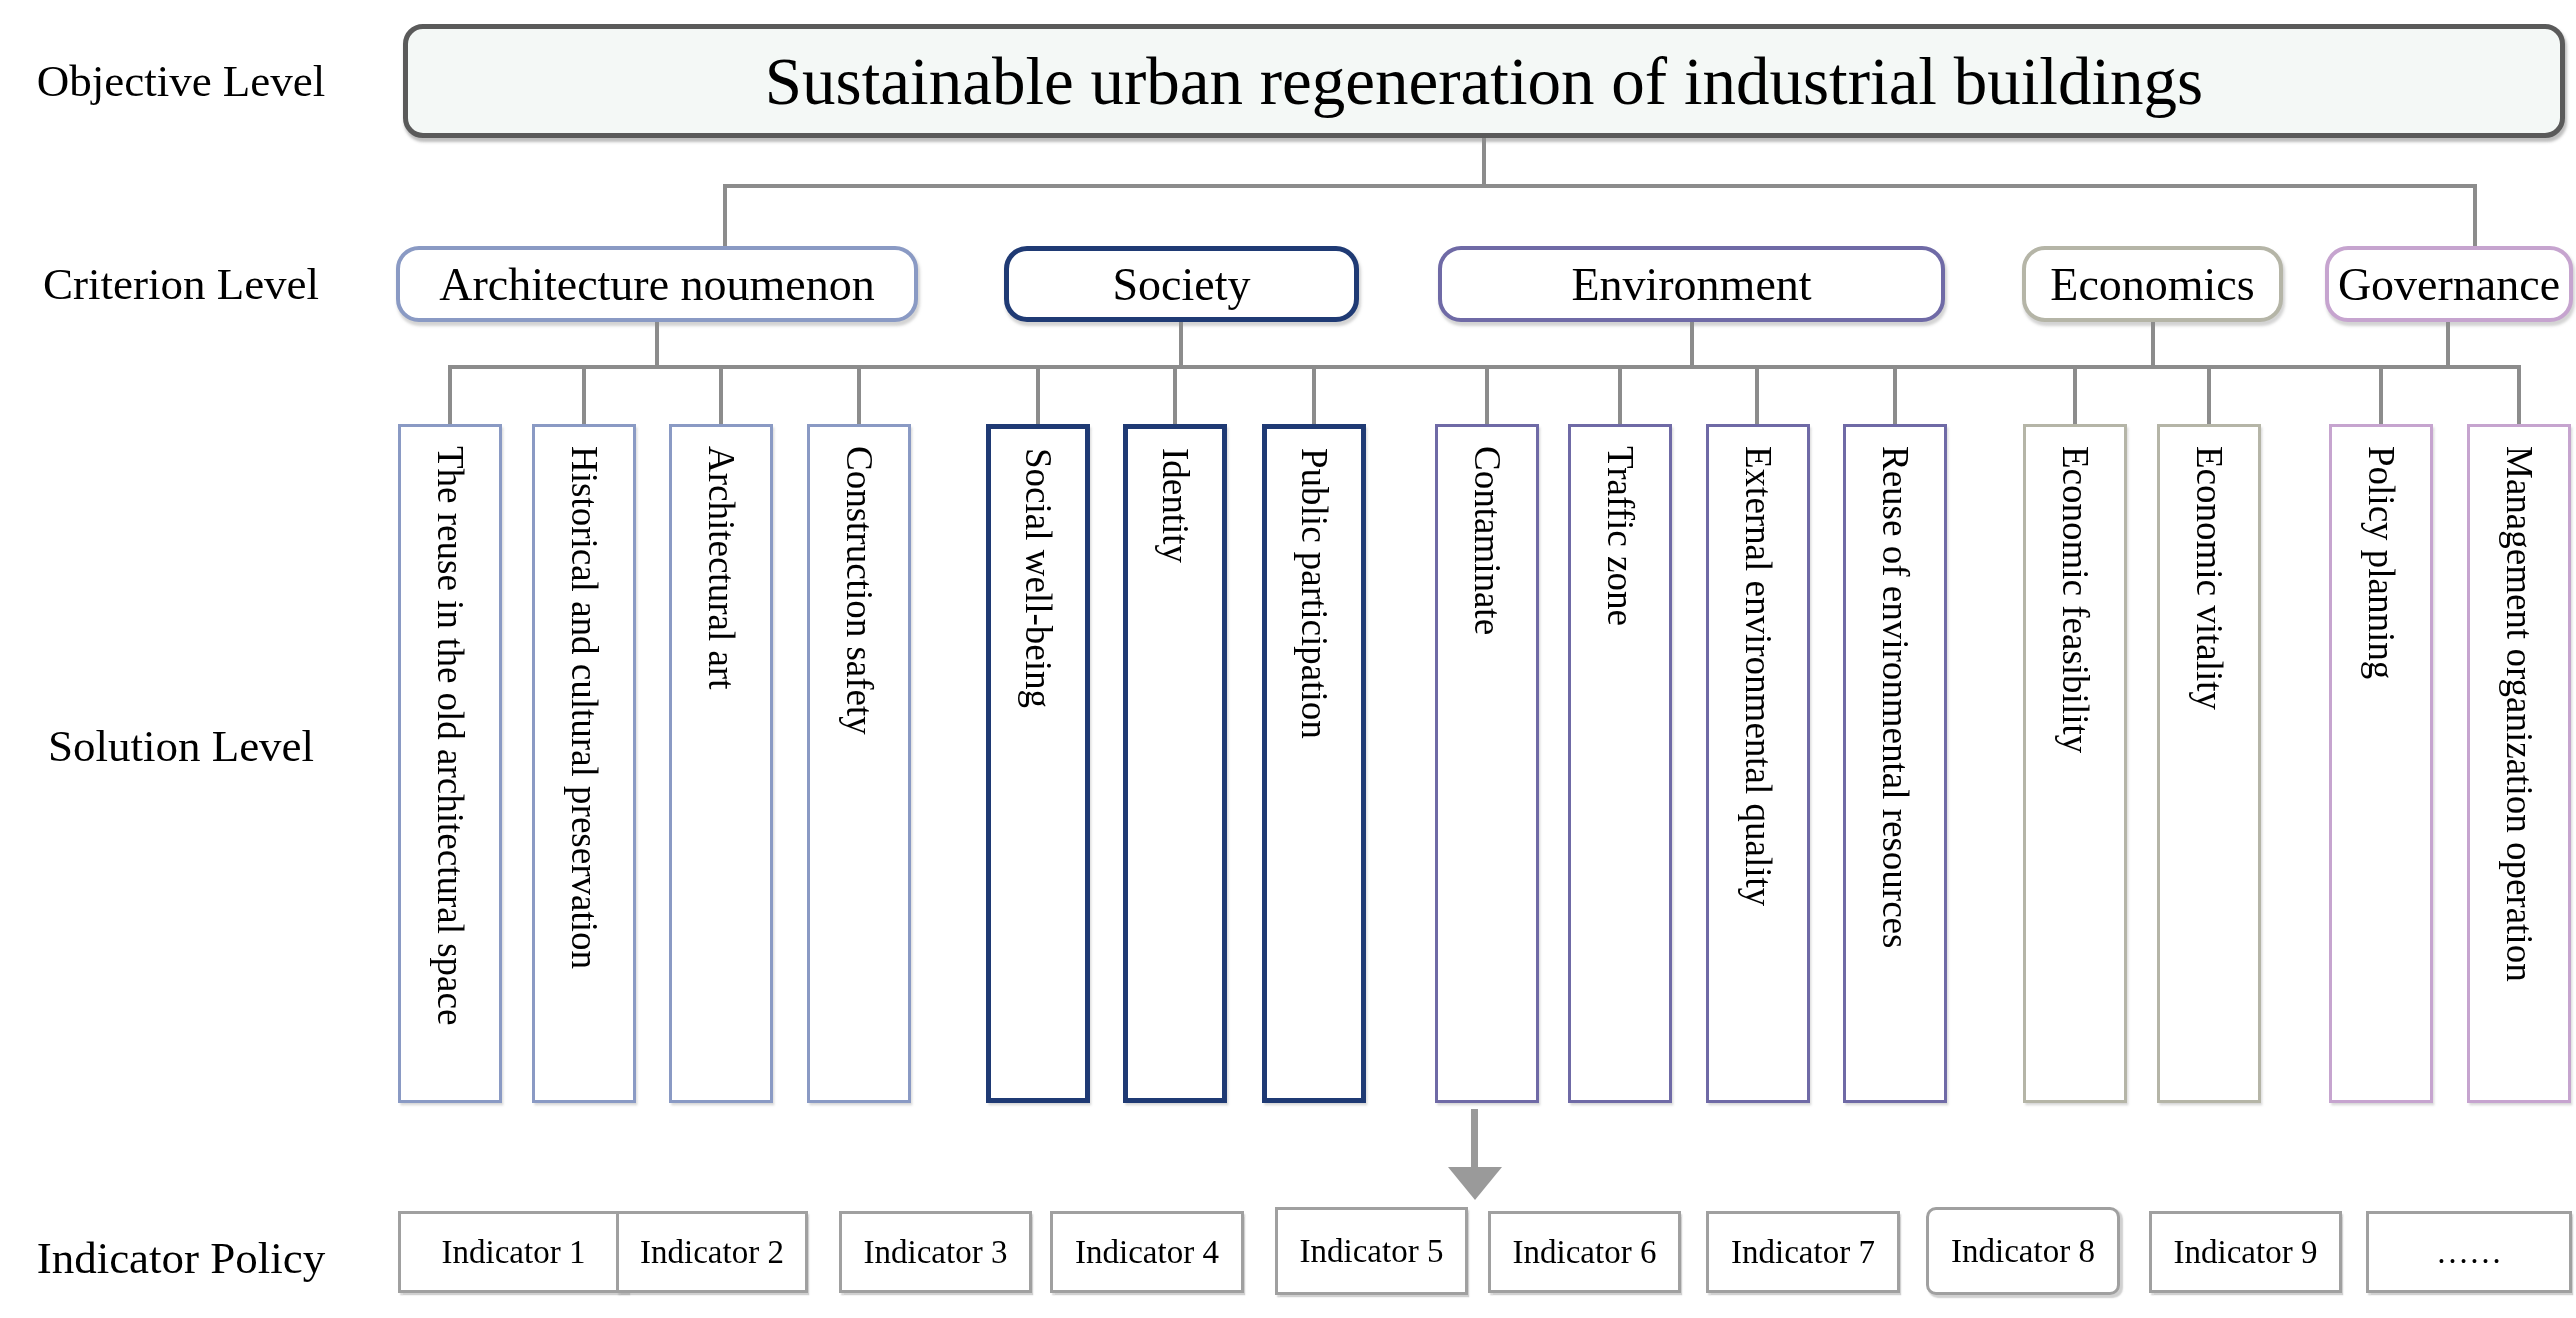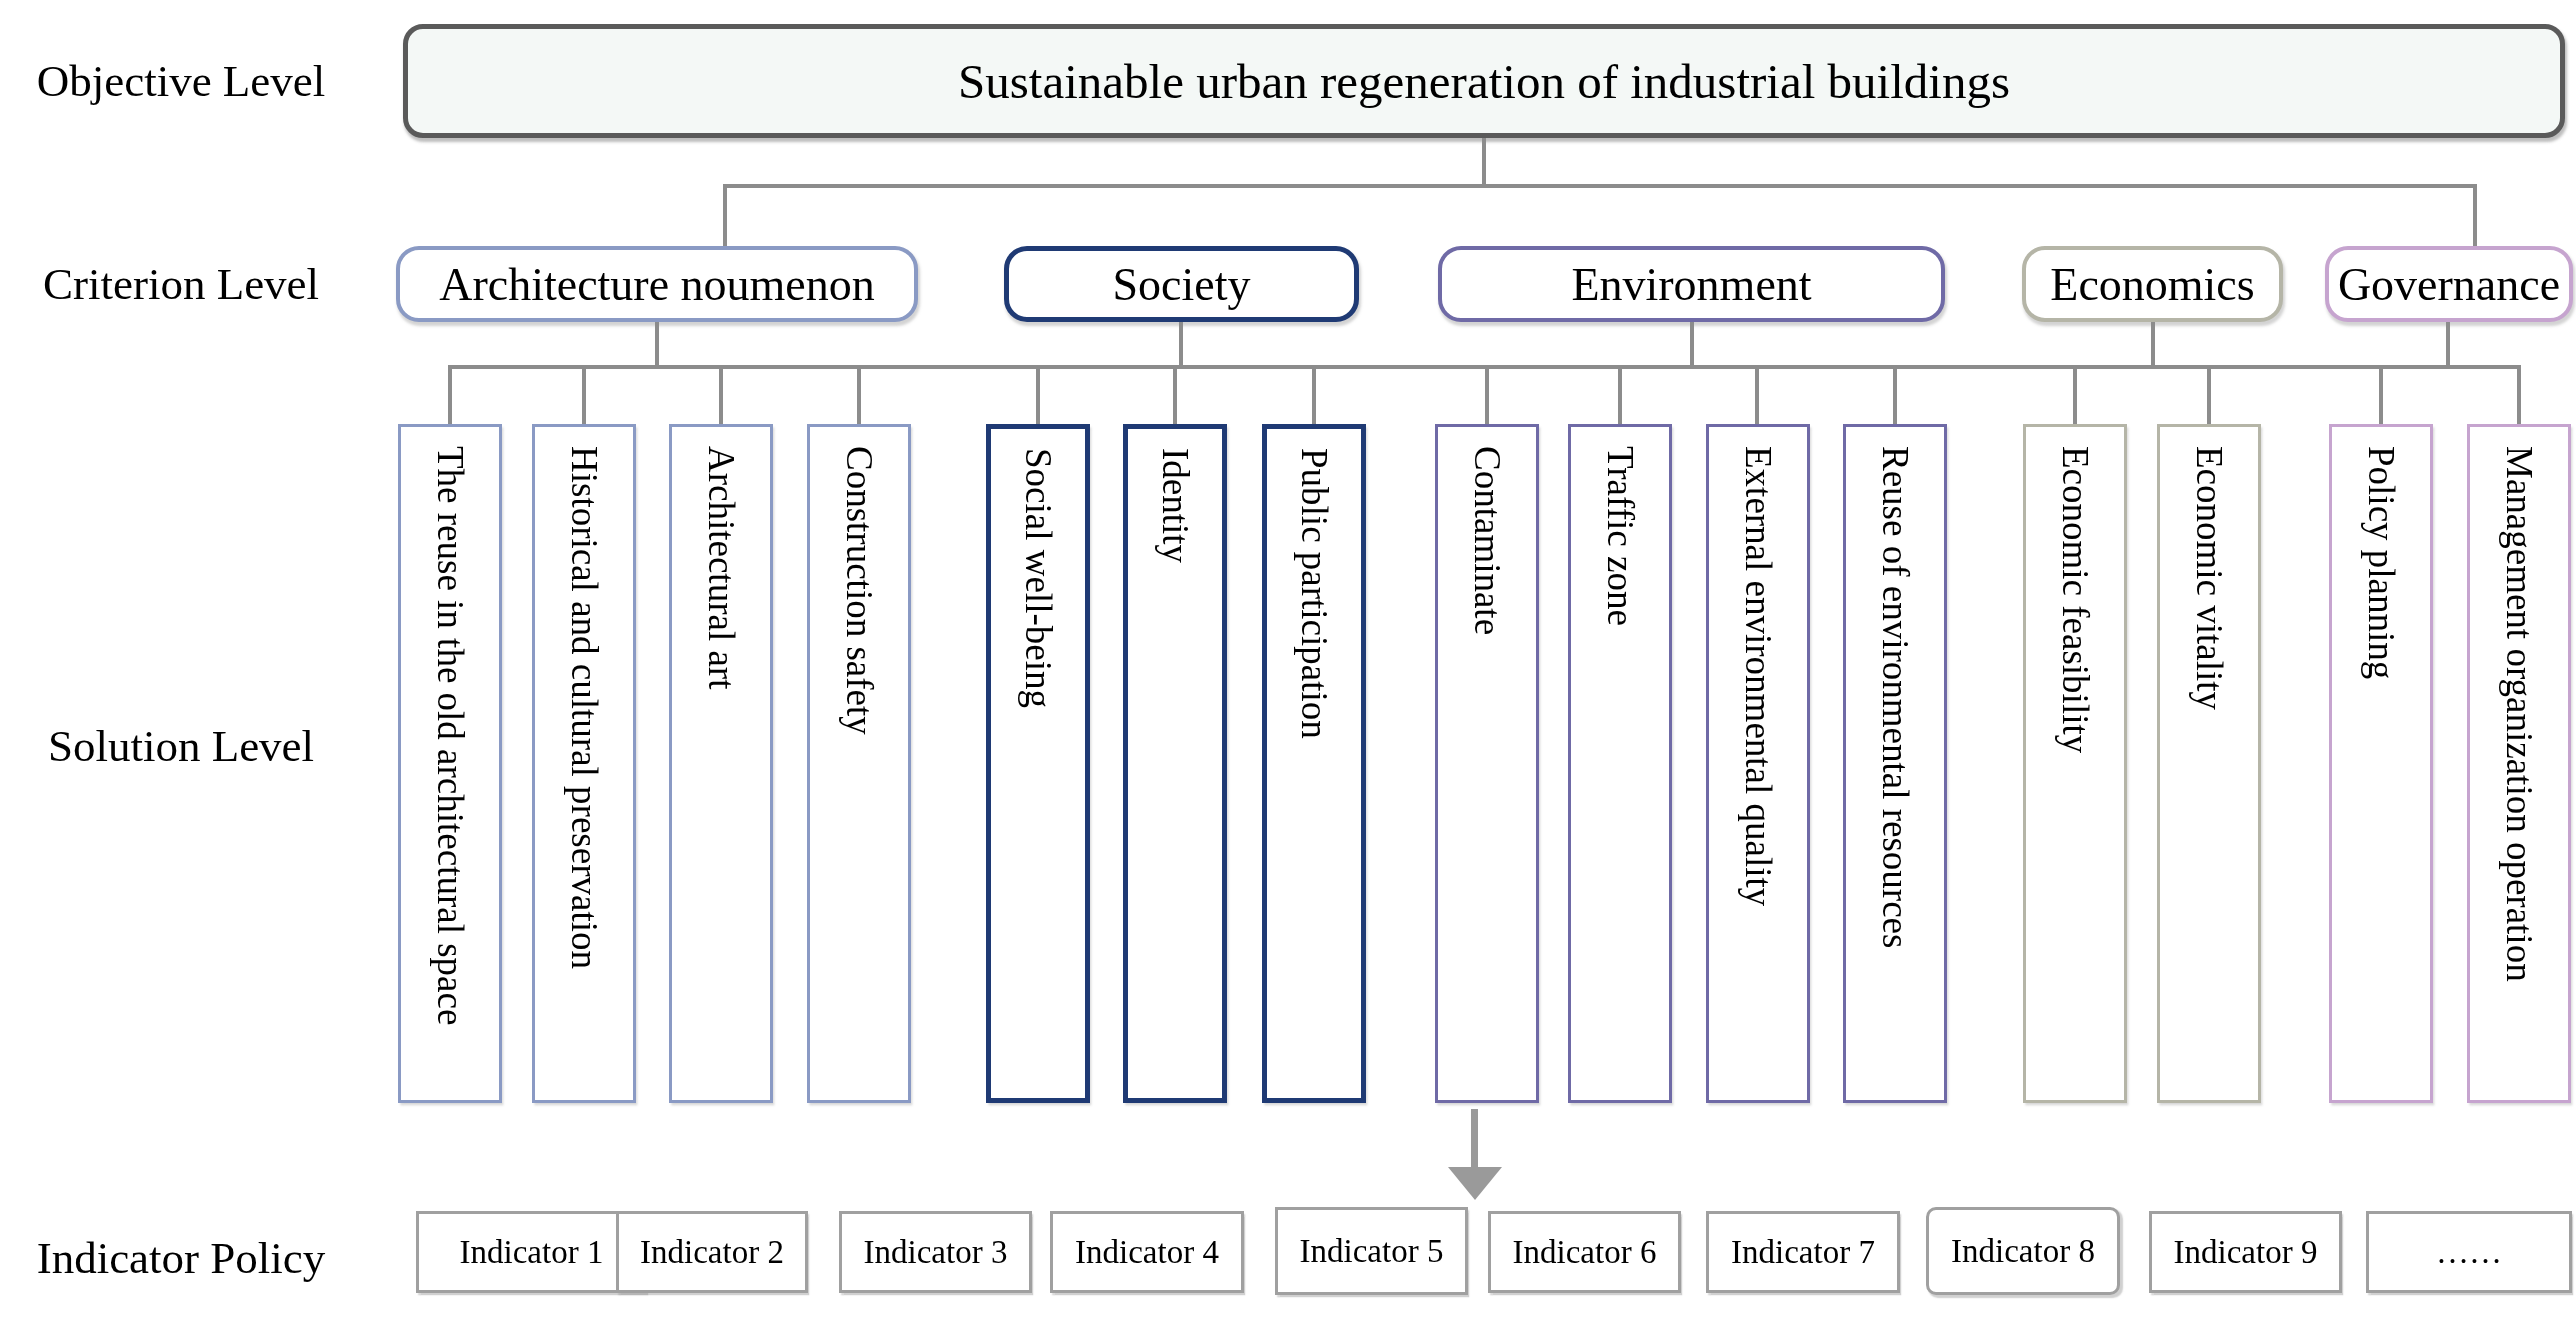--- a/index.html
+++ b/index.html
@@ -17,21 +17,21 @@
     font-size:45px;line-height:51px;white-space:nowrap;
   }
   .title-box{
     position:absolute;left:403px;top:24px;width:2162px;height:114px;
     box-sizing:border-box;
     border:5px solid #5a5a5a;border-radius:20px;
     background:#f4f8f6;
     display:flex;align-items:center;justify-content:center;
     box-shadow:1.4px 3.6px 2.9px rgba(110,110,110,0.45);
   }
-  .title-box .txt{font-size:49px;white-space:nowrap;}
+  .title-box .txt{font-size:67px;white-space:nowrap;}
   .crit-box{
     position:absolute;top:246px;height:76px;
     box-sizing:border-box;
     border:4.3px solid #888;border-radius:23px;
     background:#ffffff;
     display:flex;align-items:center;justify-content:center;
     box-shadow:1.4px 3.6px 2.9px rgba(130,130,130,0.35);
   }
   .crit-box .txt{font-size:46px;white-space:nowrap;}
   .sol-box{
@@ -165,21 +165,21 @@
   <div class="sol-box" style="left: 2329px; border-color: rgb(198, 164, 207);">
     <span class="vtxt">Policy planning</span>
   </div>
   <div class="sol-box" style="left: 2467px; border-color: rgb(198, 164, 207);">
     <span class="vtxt">Management organization operation</span>
   </div>
 
   <div class="arrow-shaft"></div>
   <div class="arrow-head"></div>
 
-  <div class="ind-box" style="left:416px;width:231px;">
+  <div class="ind-box" style="left:398px;width:231px;">
     <span class="txt">Indicator 1</span>
   </div>
   <div class="ind-box" style="left:616px;width:192px;">
     <span class="txt">Indicator 2</span>
   </div>
   <div class="ind-box" style="left:839px;width:193px;">
     <span class="txt">Indicator 3</span>
   </div>
   <div class="ind-box" style="left:1050px;width:194px;">
     <span class="txt">Indicator 4</span>

